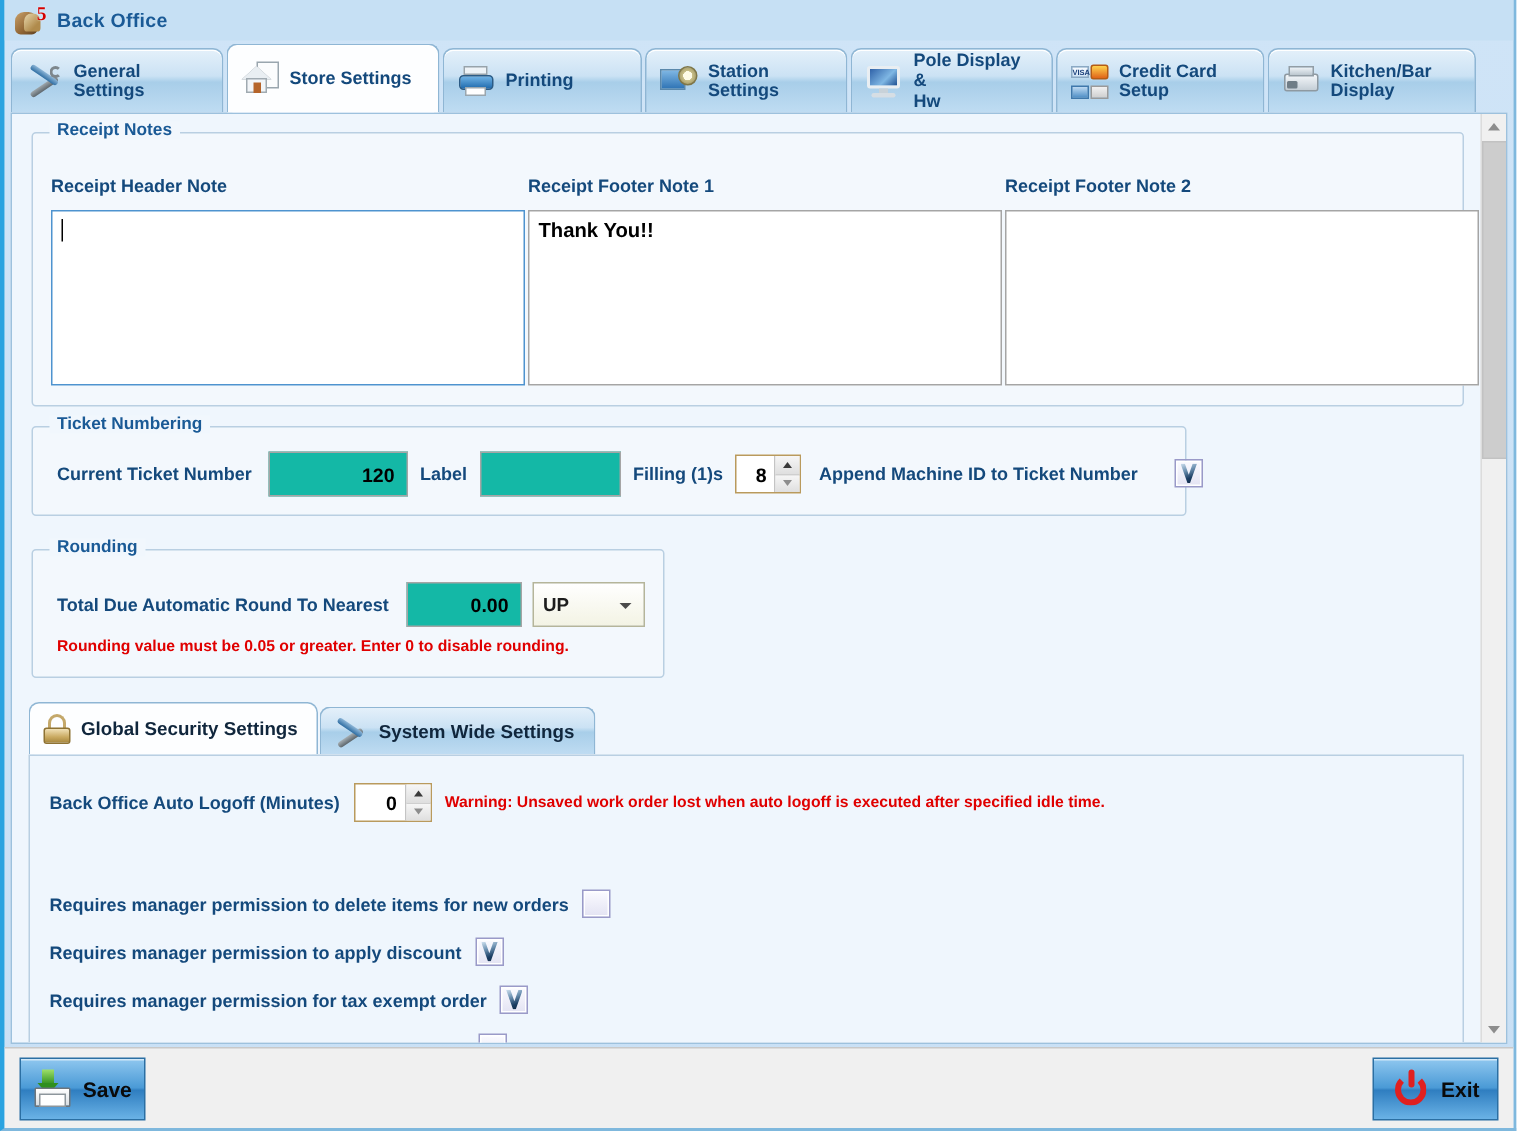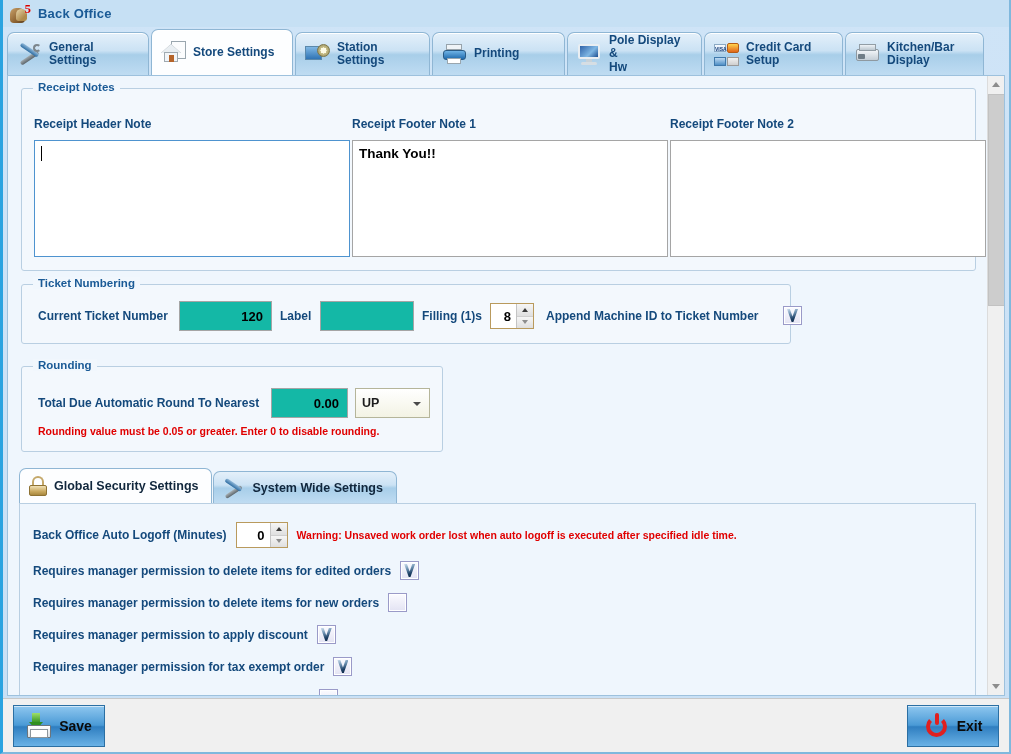--- a/index.html
+++ b/index.html
@@ -206,21 +206,21 @@
   .panel{ position:absolute; background:#eff6fd; border:1px solid #b9cfe2; }
 
   .secrow{ position:absolute; display:flex; align-items:center; gap:9px; }
 
   
   .bottom{
     position:absolute;left:0;right:0;bottom:0;height:54px;
     background:#f0f0f0;border-top:1px solid #c8c8c8;
   }
   .bigbtn{
-    position:absolute;top:6px;width:92px;height:42px;border:1px solid #2b6fa3;
+    position:absolute;top:6px;width:84px;height:42px;border:1px solid #2b6fa3;
     background:linear-gradient(to bottom,#8fc7ef 0%,#4a9ad6 48%,#2f7ec0 52%,#6ab2e6 100%);
     display:flex;align-items:center;justify-content:center;gap:7px;
     font:bold 14px "Liberation Sans",sans-serif;color:#0a0a0a;
     box-shadow:inset 0 1px 0 rgba(255,255,255,.6);
   }
   .ic-save{ width:26px;height:26px;position:relative;flex:none;}
   .ic-save .tray{position:absolute;left:1px;bottom:1px;width:24px;height:13px;background:linear-gradient(#ffffff,#d7dde2);border:1px solid #6c757c;border-radius:1px;}
   .ic-save .tray2{position:absolute;left:4px;bottom:1px;width:18px;height:9px;background:#fff;border:1px solid #8d969c;}
   .ic-save .arrow{position:absolute;left:6px;top:0;width:8px;height:10px;background:linear-gradient(#9fe06a,#2f8f1f);}
   .ic-save .arrowp{position:absolute;left:3px;top:9px;width:0;height:0;border-left:7px solid transparent;border-right:7px solid transparent;border-top:8px solid #2f8f1f;}
@@ -257,35 +257,35 @@
     <div class="tab active" style="width:142px;">
       <span class="tabicon ic-home">
           <i class="pg"></i>
           <i class="roof"></i>
           <i class="body"></i>
           <i class="door"></i>
         </span>
       <span class="lbl">Store Settings</span>
     </div>
 
-    <div class="tab" style="width:135px;">
-      <span class="tabicon ic-station">
-          <i class="pic"></i>
-          <i class="gear"></i>
-        </span>
-      <span class="lbl">Station Settings</span>
-    </div>
-
     <div class="tab" style="width:133px;">
       <span class="tabicon ic-print">
           <i class="top"></i>
           <i class="body"></i>
           <i class="pap"></i>
         </span>
       <span class="lbl">Printing</span>
+    </div>
+
+    <div class="tab" style="width:135px;">
+      <span class="tabicon ic-station">
+          <i class="pic"></i>
+          <i class="gear"></i>
+        </span>
+      <span class="lbl">Station Settings</span>
     </div>
 
     <div class="tab" style="width:135px;">
       <span class="tabicon ic-pole">
           <i class="scr"></i>
           <i class="st"></i>
           <i class="bs"></i>
         </span>
       <span class="lbl">Pole Display &amp;
 Hw</span>
@@ -396,24 +396,20 @@
                   <i></i>
                 </div>
               <div class="dn">
                   <i></i>
                 </div>
             </span>
           </span>
           <span class="warn">Warning: Unsaved work order lost when auto logoff is executed after specified idle time.</span>
         </div>
 
-        <div class="secrow" style="left:13px;top:57px;">
-          <span class="lbl">Requires manager permission to delete items for edited orders</span>
-          <span class="cb on"></span>
-        </div>
 
         <div class="secrow" style="left:13px;top:89px;">
           <span class="lbl">Requires manager permission to delete items for new orders</span>
           <span class="cb"></span>
         </div>
 
         <div class="secrow" style="left:13px;top:121px;">
           <span class="lbl">Requires manager permission to apply discount</span>
           <span class="cb on"></span>
         </div>

